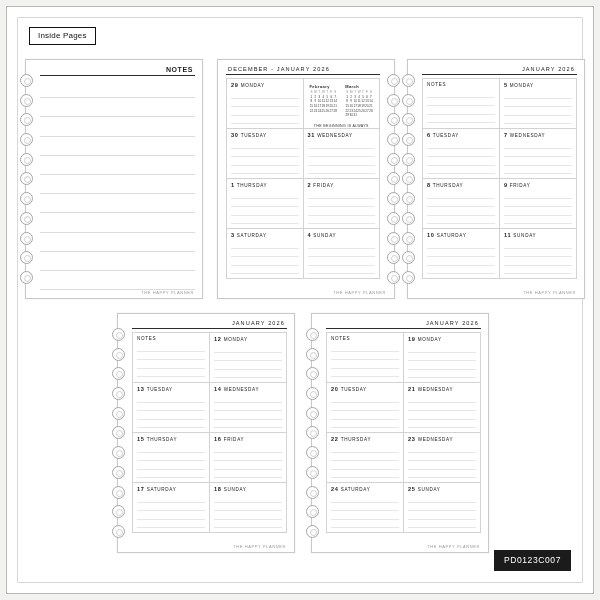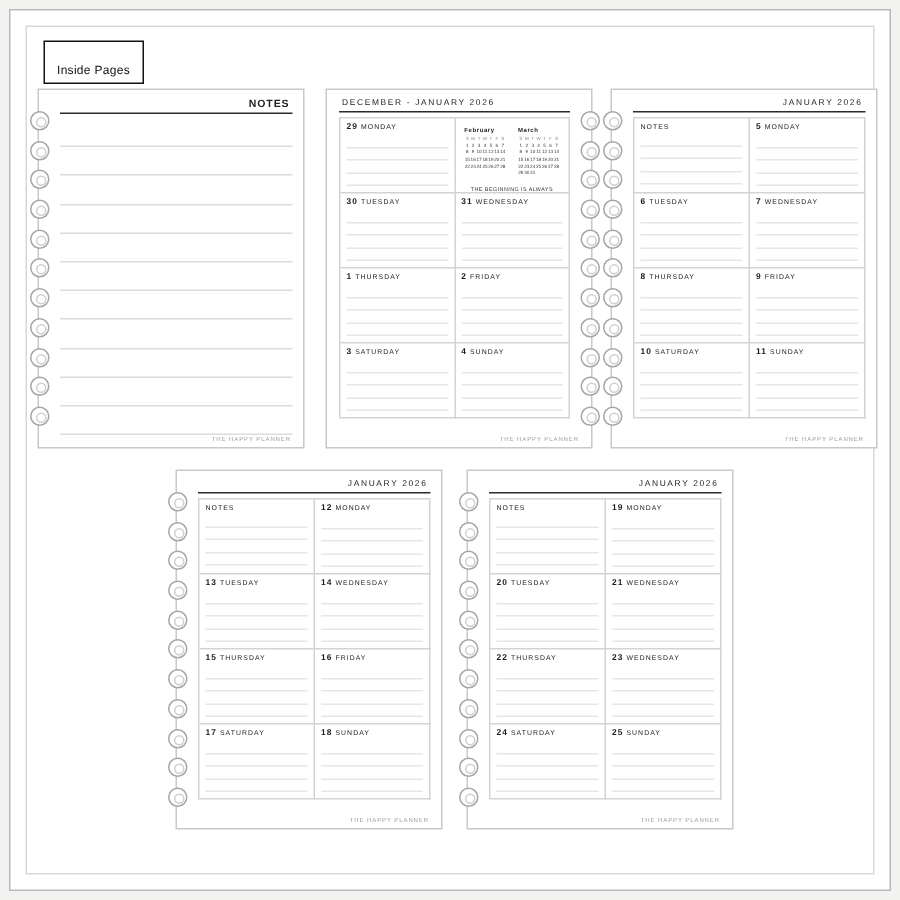--- a/index.html
+++ b/index.html
@@ -20,21 +20,21 @@
     border:1px solid #d8d8d8;
     box-sizing:border-box;
     pointer-events:none;
   }
   
   .tag{
     position:absolute;left:22px;top:20px;
     border:1px solid #111;
     background:#fff;
     font-size:8px;
-    padding:14px 8px 4px 8px;
+    padding:3px 8px 4px 8px;
     letter-spacing:.2px;
     color:#111;
   }
   
   .code{
     position:absolute;right:22px;bottom:22px;
     background:#1b1b1b;color:#fff;
     font-size:8.5px;letter-spacing:.6px;
     padding:5px 10px 6px 10px;
   }
@@ -692,13 +692,14 @@
               <div></div>
               <div></div>
               <div></div>
             </div>
         </div>
       </div>
       <div class="footer">THE HAPPY PLANNER</div>
     </div>
   </div>
 
+  <div class="code">PD0123C007</div>
 </div>
 
 </body></html>

